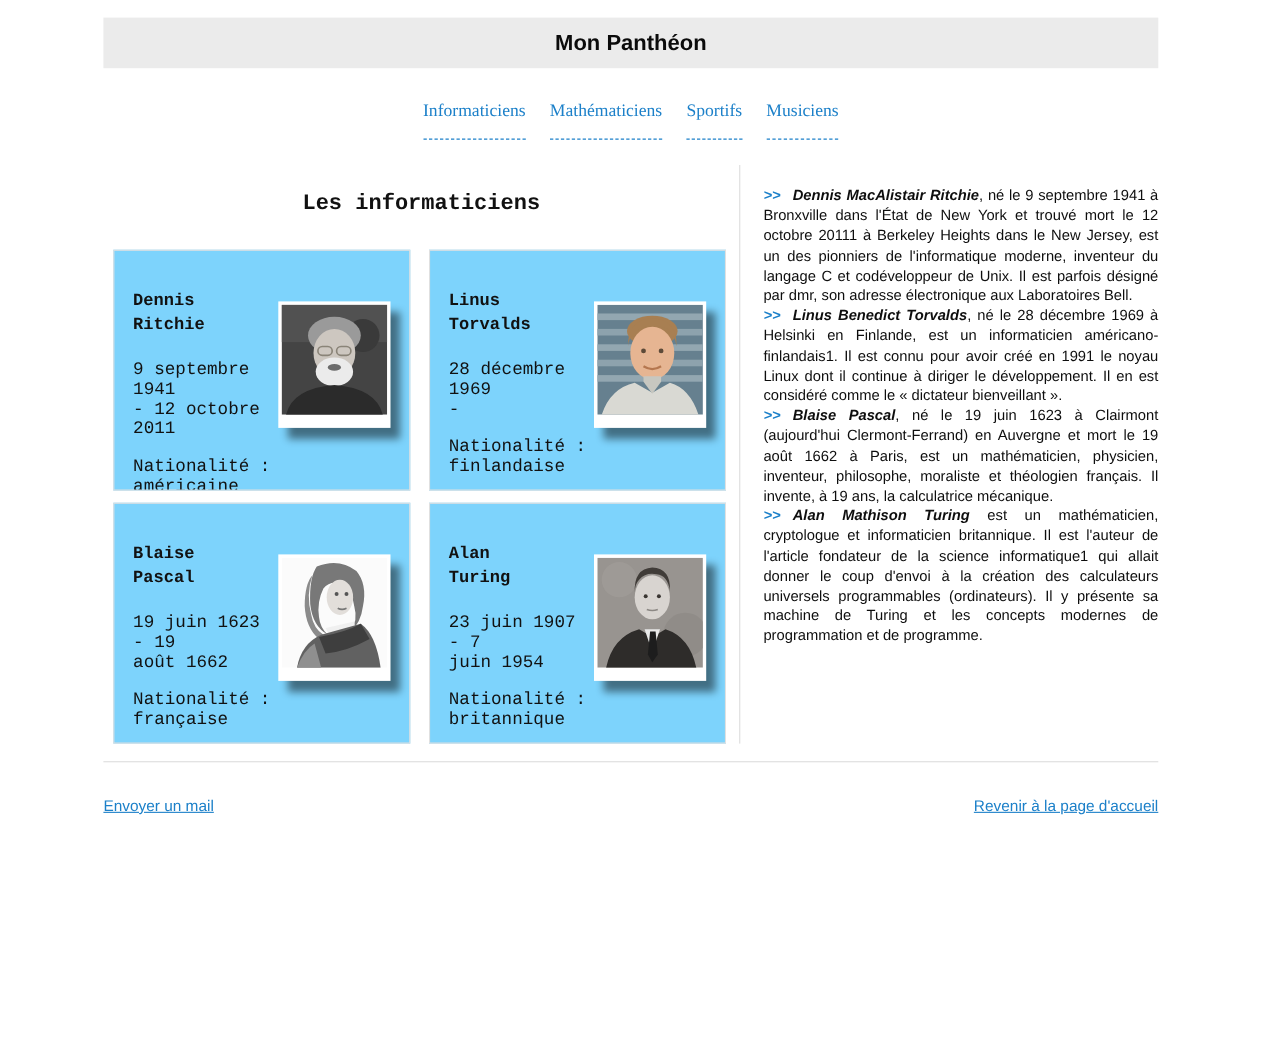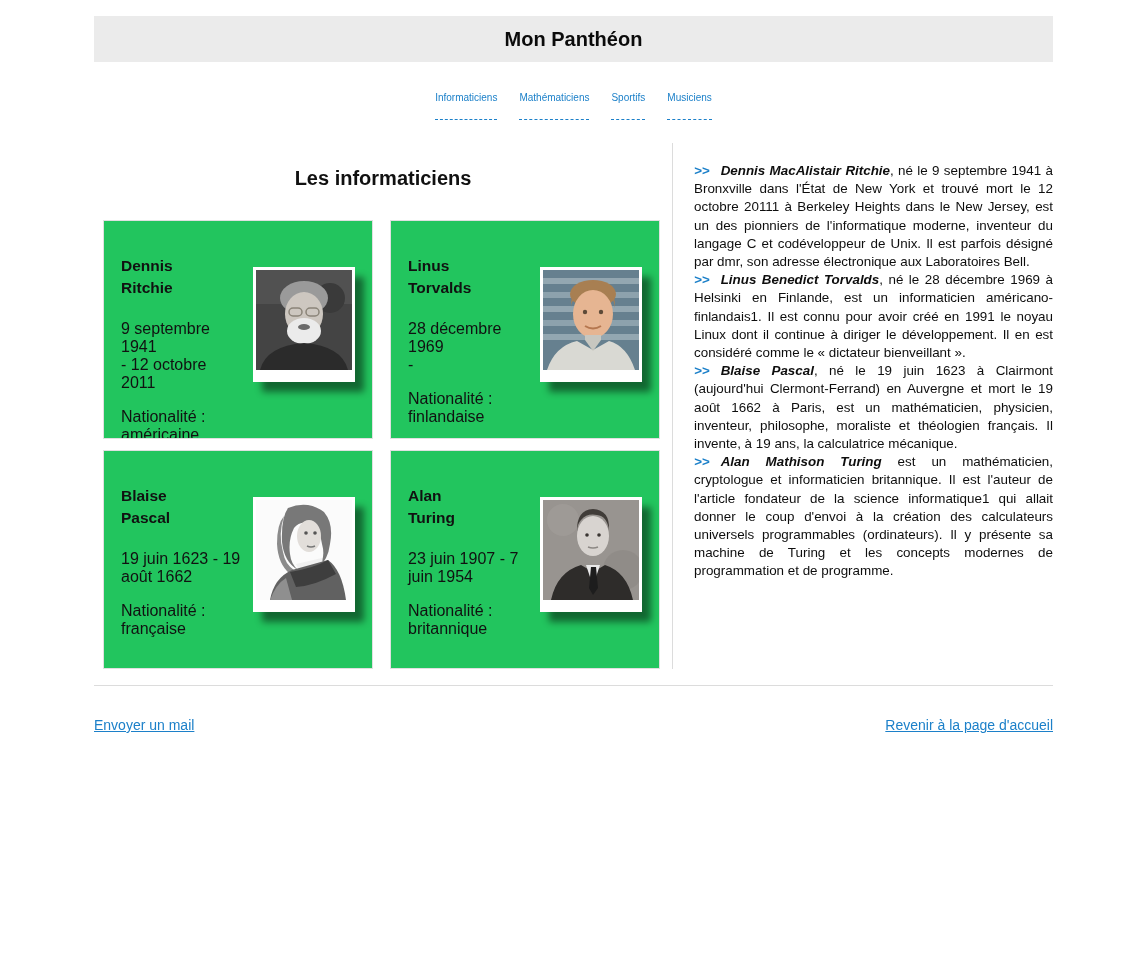--- a/index.html
+++ b/index.html
@@ -22,52 +22,54 @@
     background:var(--header-bg);
     height:46px;
     display:flex;align-items:center;justify-content:center;
   }
   .site-title{font-size:20px;font-weight:bold;margin:0;color:#0b0b0b;}
 
   
   .site-nav{margin-top:30px;display:flex;justify-content:center;gap:22px;}
   .site-nav a{
     color:var(--link-blue);
-    font-size:10px;
+    font-size:16px;
     text-decoration:none;
     border-bottom:1px dashed var(--link-blue);
     padding-bottom:16px;
     cursor:pointer;
+    font-family:Liberation Serif, serif;
   }
 
   
   .main-area{
     display:flex;
     margin-top:23px;
     border-bottom:1px solid var(--divider);
     padding-bottom:16px;
   }
   .people-col{
     width:560px;
     flex:0 0 auto;
     border-right:1px solid var(--divider);
     padding:0 9px;
+    font-family:Liberation Mono, monospace;
   }
   .section-heading{
     font-size:20px;font-weight:bold;text-align:center;margin:24px 0 0;
   }
   .cards{
     margin-top:30px;
     display:grid;
     grid-template-columns:270px 270px;
     gap:11px 17px;
   }
   .card{
     border:1px solid var(--card-border);
-    background:#22c55e;
+    background:#7dd3fc;
     height:183px;
     padding:16px 17px 18px;
     overflow:hidden;
   }
   .photo{
     float:right;
     margin:30px 0 0 10px;
     background:#fff;
     padding:3px 3px 12px 3px;
     box-shadow:9px 10px 7px rgba(0,0,0,0.48);

